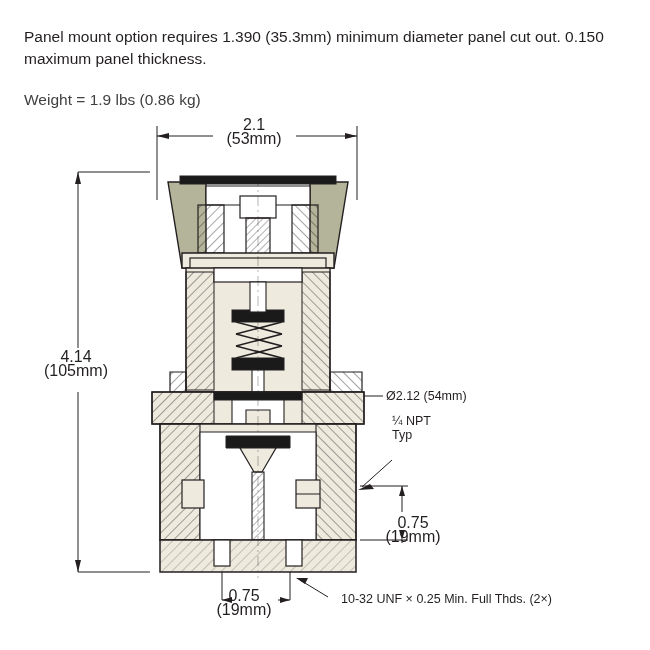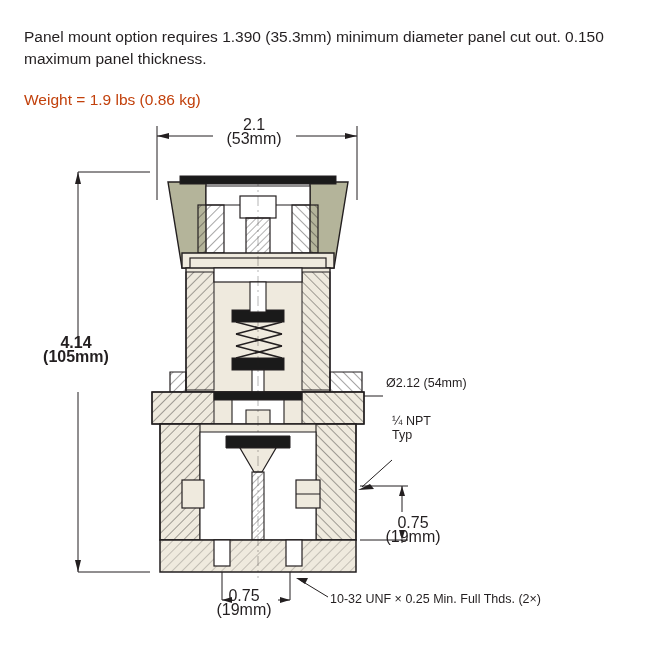--- a/index.html
+++ b/index.html
@@ -29,21 +29,21 @@
     font-size: 15.5px;
     line-height: 22px;
     color: #231f20;
   }
   .weight {
     position: absolute;
     left: 24px;
     top: 90px;
     font-size: 15.5px;
     line-height: 20px;
-    color: #c2410c;
+    color: #404040;
   }
   .dim {
     position: absolute;
     font-size: 16px;
     line-height: 14px;
     color: #231f20;
     text-align: center;
     white-space: nowrap;
   }
   .callout {
@@ -53,26 +53,26 @@
     color: #231f20;
     white-space: nowrap;
   }
   svg.drawing {
     position: absolute;
     left: 0; top: 0;
     width: 650px;
     height: 650px;
   }
   .d-2-1    { left: 214px; top: 118px; width: 80px; }
-  .d-4-14   { left: 40px;  top: 336px; width: 72px; font-weight: bold; }
+  .d-4-14   { left: 40px;  top: 350px; width: 72px; }
   .d-075a   { left: 378px; top: 516px; width: 70px; }
   .d-075b   { left: 206px; top: 589px; width: 76px; }
-  .c-dia    { left: 386px; top: 376px; }
+  .c-dia    { left: 386px; top: 389px; }
   .c-npt    { left: 392px; top: 414px; }
-  .c-thd    { left: 330px; top: 592px; }
+  .c-thd    { left: 341px; top: 592px; }
 </style>
 </head>
 <body>
 
 <div class="page">
 
   <div class="note">Panel mount option requires 1.390 (35.3mm) minimum diameter panel cut out. 0.150 maximum panel thickness.</div>
   <div class="weight">Weight = 1.9 lbs (0.86 kg)</div>
 
   <svg class="drawing" viewBox="0 0 650 650">

